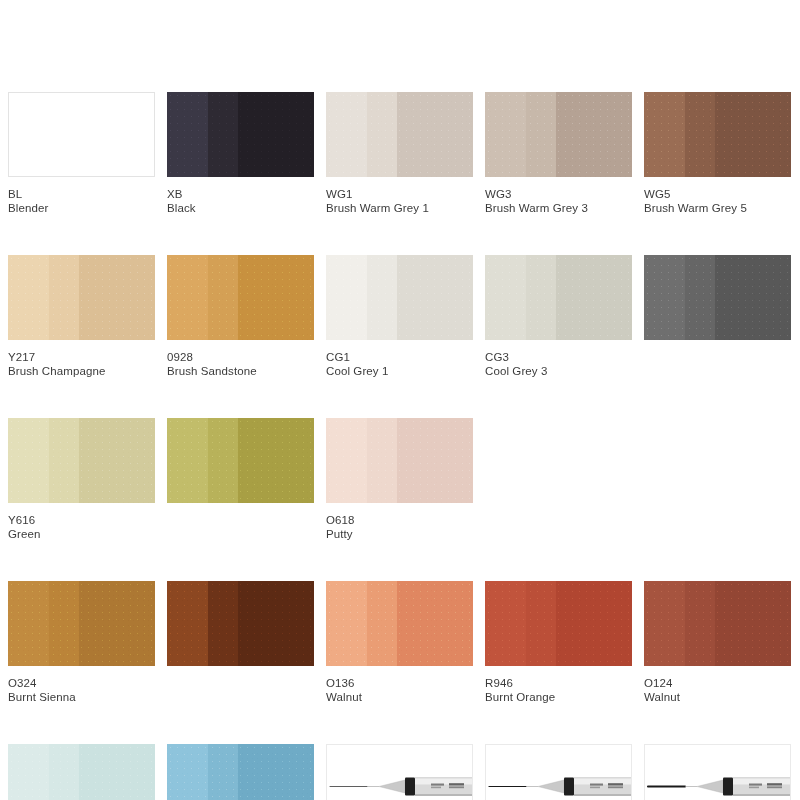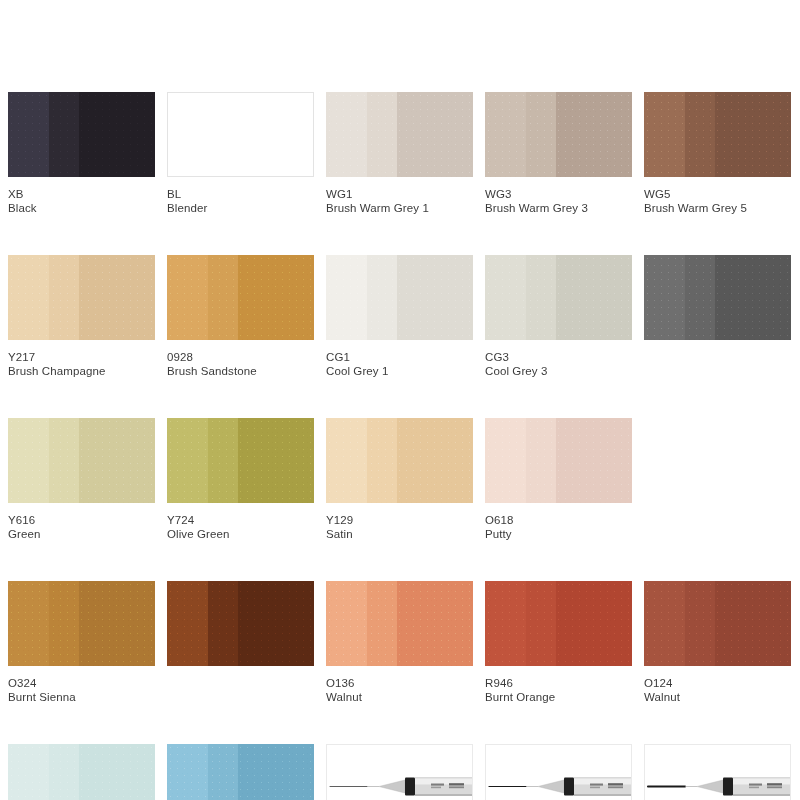--- a/index.html
+++ b/index.html
@@ -84,47 +84,47 @@
     overflow:hidden;
   }
   .pen-svg{ position:absolute; left:0; top:0; }
 </style>
 </head>
 <body>
 
 <div id="chart-grid">
     <div class="swatch-row">
       <div class="swatch-cell">
+        <div class="swatch-box outlined">
+          <div class="band-wrap">
+            <div class="band b1" style="background: rgb(255, 255, 255);"></div>
+            <div class="band b2" style="background: rgb(255, 255, 255);"></div>
+            <div class="band b3" style="background: rgb(255, 255, 255);"></div>
+          </div>
+        </div>
+        <div class="labels">
+          <div class="code">BL</div>
+          <div class="name">Blender</div>
+        </div>
+      </div>
+      <div class="swatch-cell">
         <div class="swatch-box">
           <div class="band-wrap">
             <div class="band b1" style="background: rgb(59, 56, 70);"></div>
             <div class="band b2" style="background: rgb(46, 42, 51);"></div>
             <div class="band b3" style="background: rgb(35, 31, 38);"></div>
           </div>
           <div class="grain"></div>
         </div>
         <div class="labels">
           <div class="code">XB</div>
           <div class="name">Black</div>
         </div>
       </div>
       <div class="swatch-cell">
-        <div class="swatch-box outlined">
-          <div class="band-wrap">
-            <div class="band b1" style="background: rgb(255, 255, 255);"></div>
-            <div class="band b2" style="background: rgb(255, 255, 255);"></div>
-            <div class="band b3" style="background: rgb(255, 255, 255);"></div>
-          </div>
-        </div>
-        <div class="labels">
-          <div class="code">BL</div>
-          <div class="name">Blender</div>
-        </div>
-      </div>
-      <div class="swatch-cell">
         <div class="swatch-box">
           <div class="band-wrap">
             <div class="band b1" style="background: rgb(230, 224, 217);"></div>
             <div class="band b2" style="background: rgb(224, 216, 207);"></div>
             <div class="band b3" style="background: rgb(207, 196, 186);"></div>
           </div>
           <div class="grain"></div>
         </div>
         <div class="labels">
           <div class="code">WG1</div>
@@ -244,38 +244,20 @@
         </div>
       </div>
       <div class="swatch-cell">
         <div class="swatch-box">
           <div class="band-wrap">
             <div class="band b1" style="background: rgb(194, 189, 106);"></div>
             <div class="band b2" style="background: rgb(184, 178, 90);"></div>
             <div class="band b3" style="background: rgb(168, 159, 68);"></div>
           </div>
           <div class="grain"></div>
-        </div>
-        <div class="labels">
-          <div class="code">Y724</div>
-          <div class="name">Olive Green</div>
-        </div>
-      </div>
-      <div class="swatch-cell">
-        <div class="swatch-box">
-          <div class="band-wrap">
-            <div class="band b1" style="background: rgb(242, 220, 186);"></div>
-            <div class="band b2" style="background: rgb(238, 211, 171);"></div>
-            <div class="band b3" style="background: rgb(230, 199, 154);"></div>
-          </div>
-          <div class="grain"></div>
-        </div>
-        <div class="labels">
-          <div class="code">Y129</div>
-          <div class="name">Satin</div>
         </div>
       </div>
       <div class="swatch-cell">
         <div class="swatch-box">
           <div class="band-wrap">
             <div class="band b1" style="background: rgb(243, 222, 211);"></div>
             <div class="band b2" style="background: rgb(238, 216, 205);"></div>
             <div class="band b3" style="background: rgb(229, 203, 192);"></div>
           </div>
           <div class="grain"></div>

